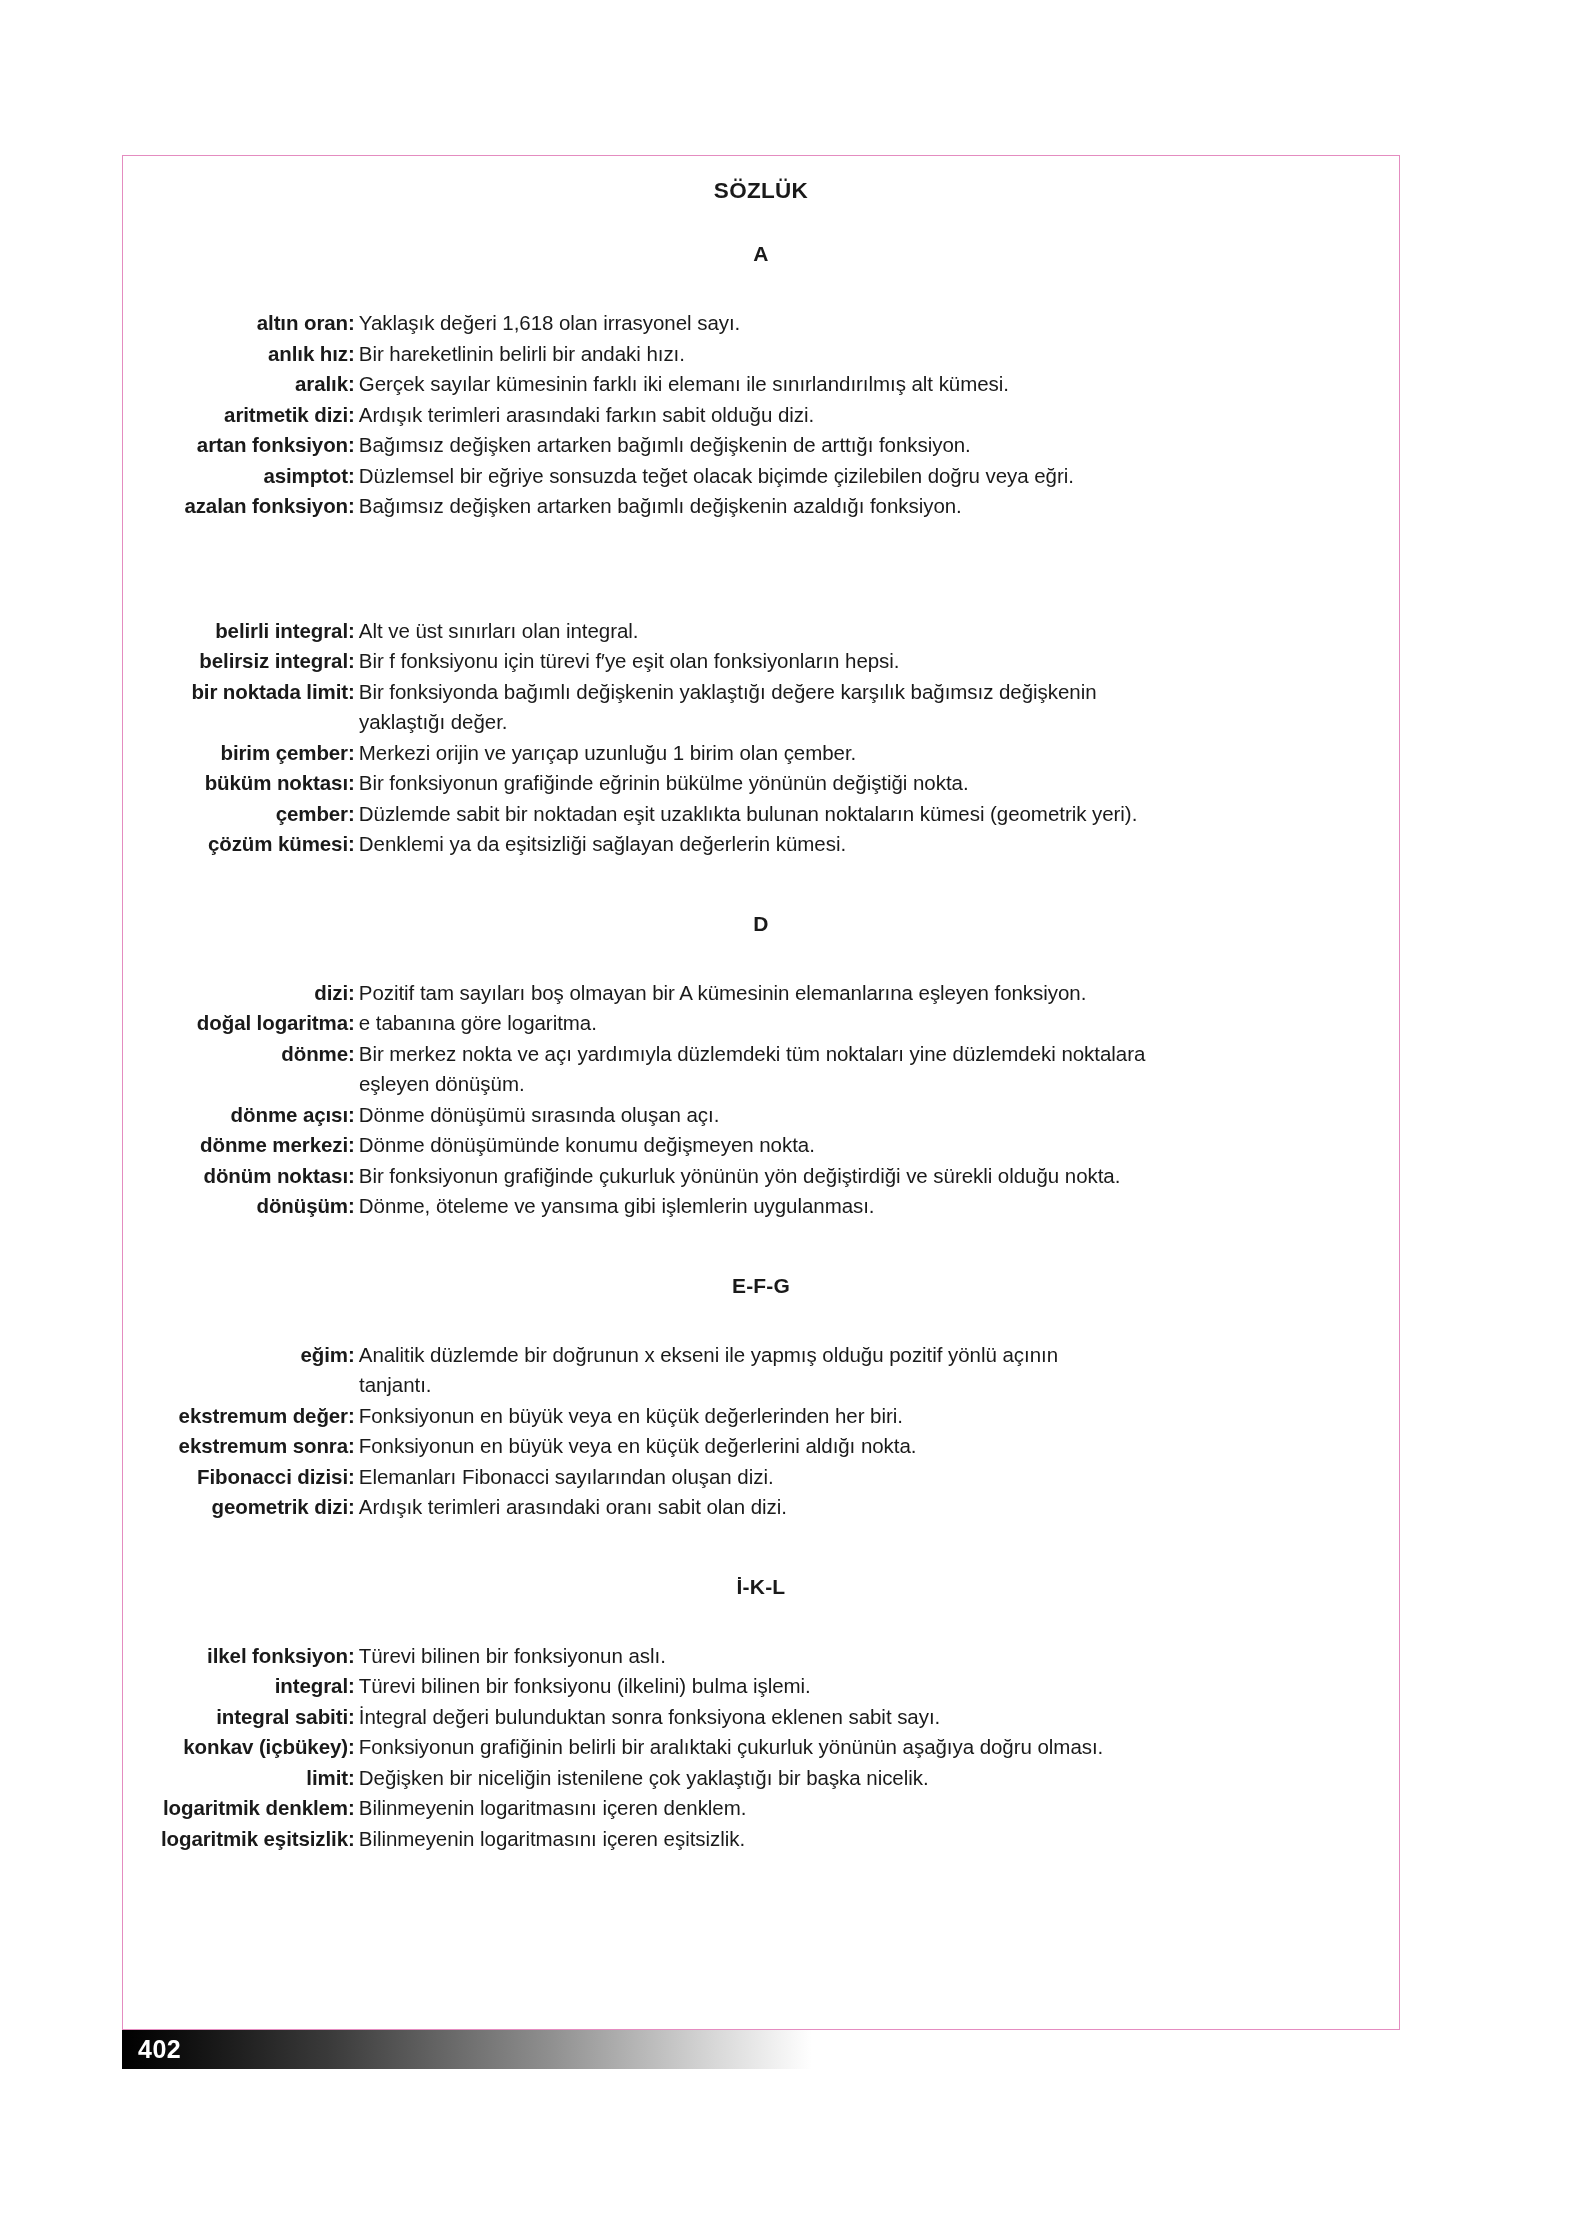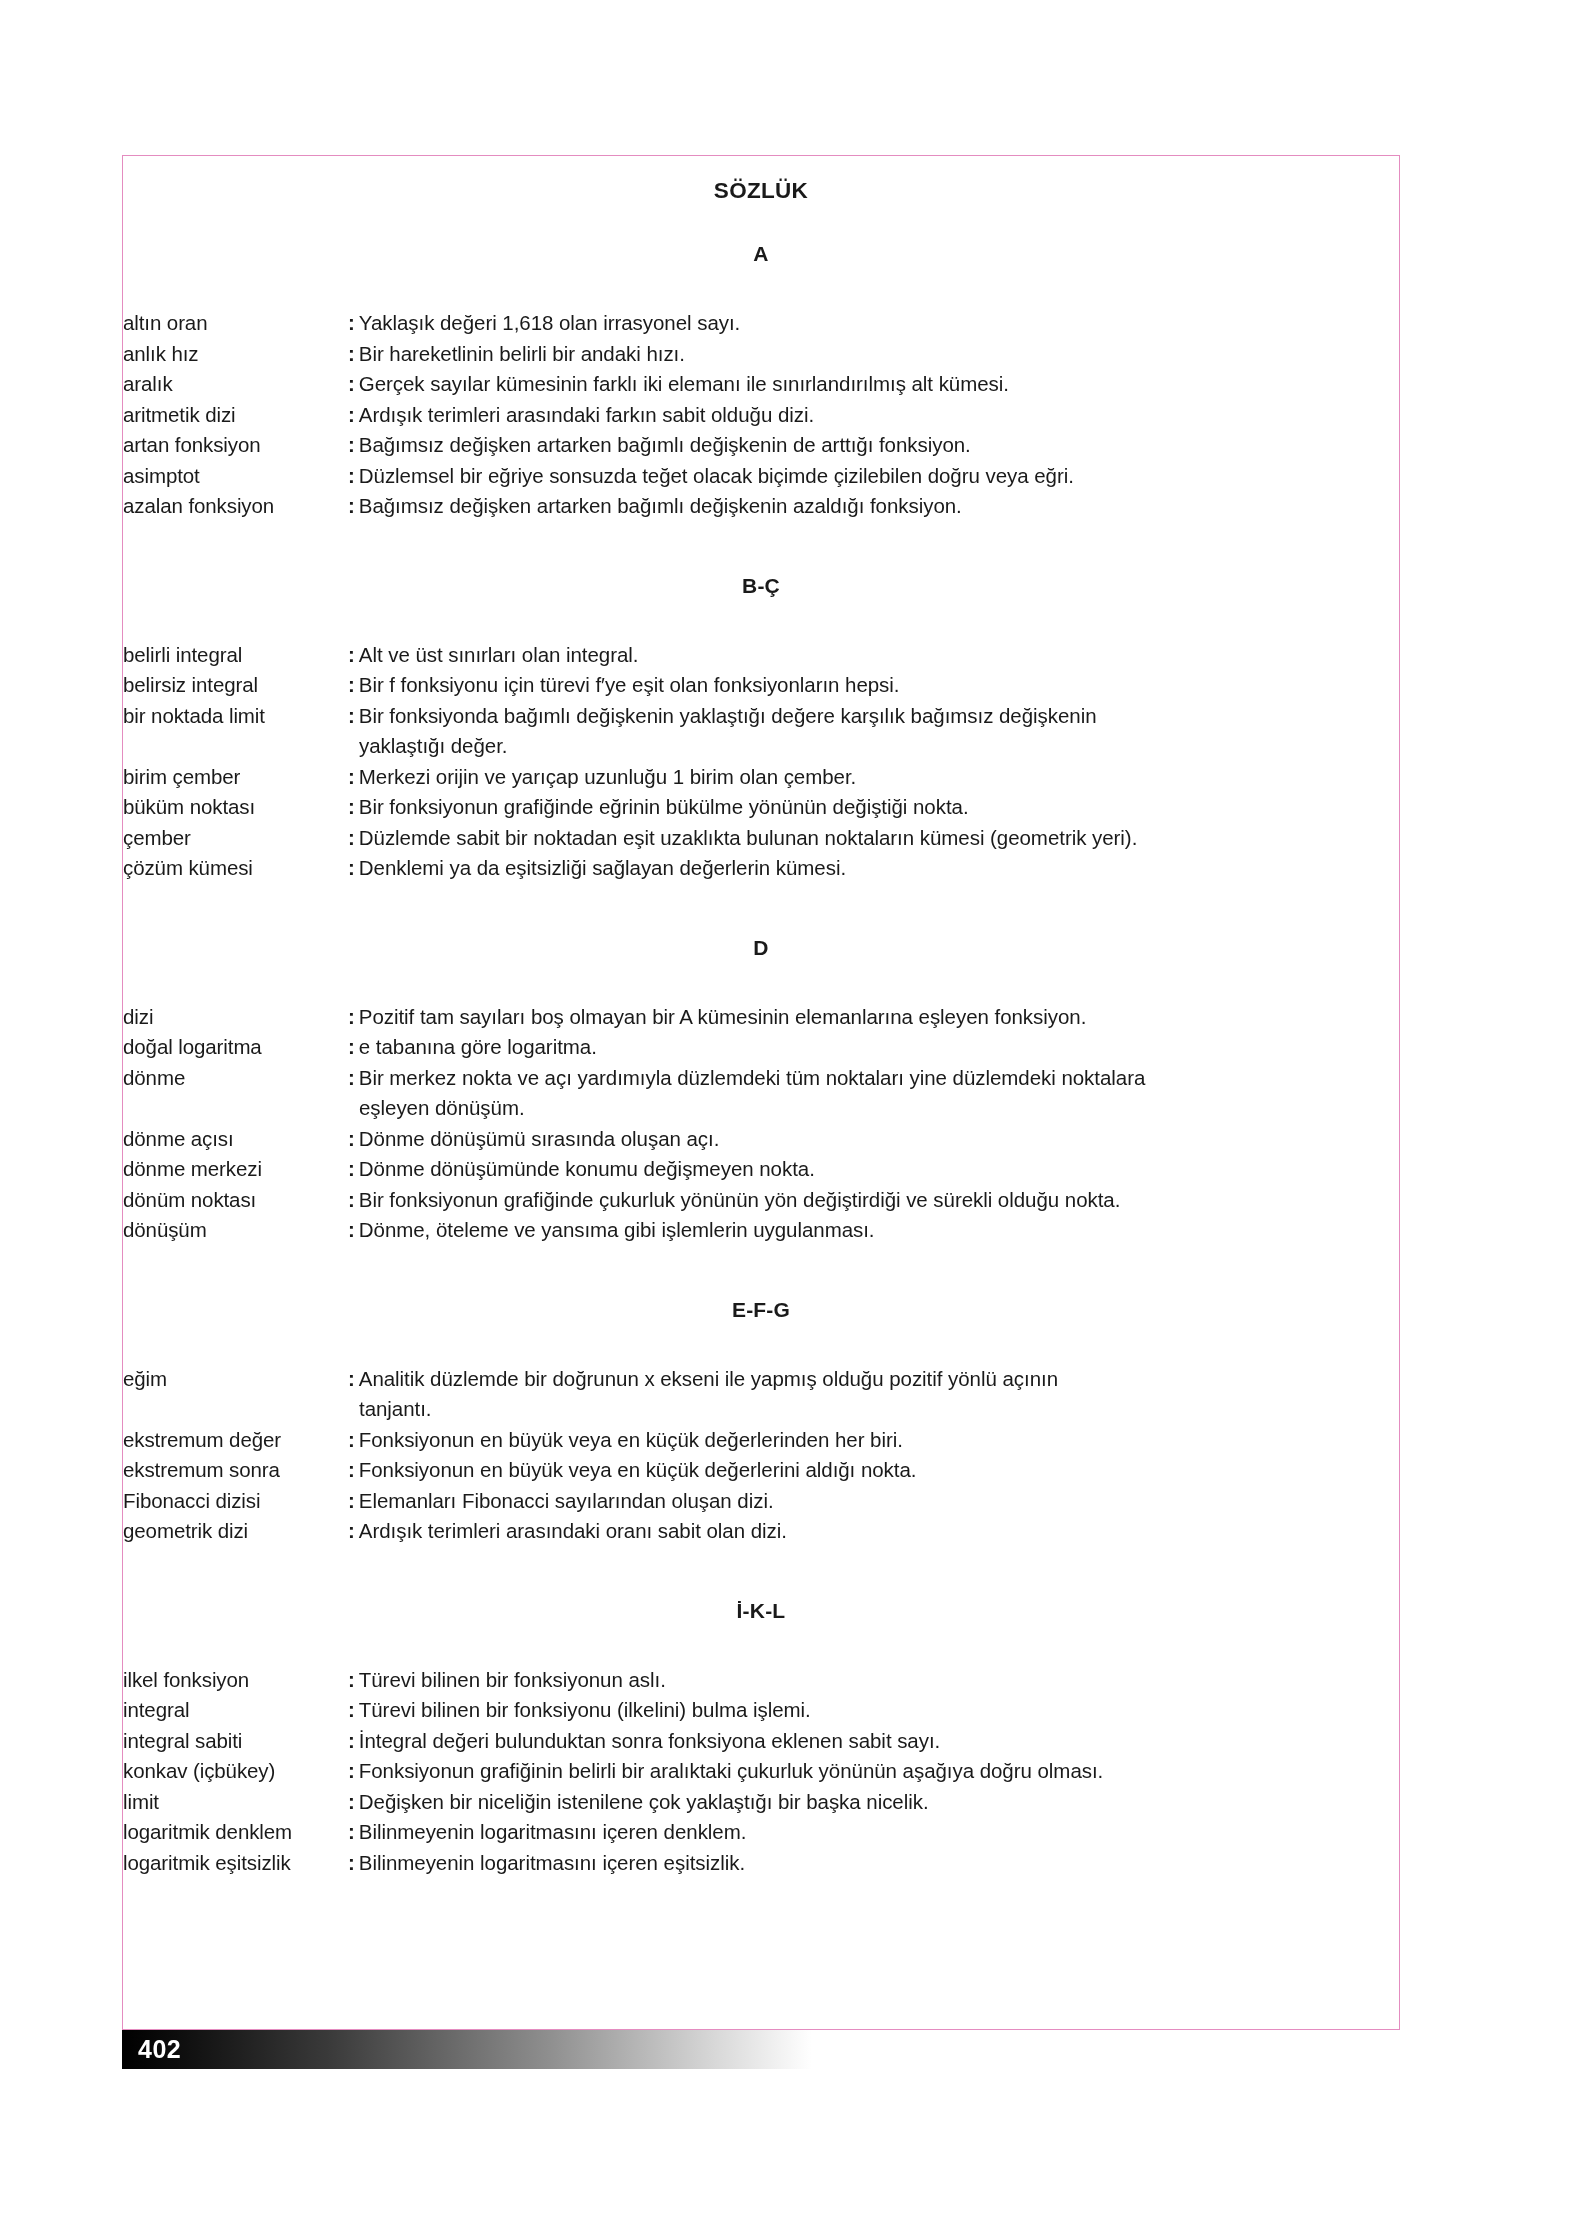--- a/index.html
+++ b/index.html
@@ -70,23 +70,24 @@
   }
   table.entries td {
     vertical-align: top;
     padding: 0;
     line-height: 30.5px;
     font-size: 20.5px;
   }
   td.term {
     width: 225px;
     padding-left: 23px;
-    font-weight: normal;
+    font-weight: bold;
     white-space: nowrap;
     letter-spacing: -0.1px;
+    text-align: right;
   }
   td.defn {
     padding-right: 16px;
     letter-spacing: -0.05px;
   }
   td.defn .colon {
     font-weight: bold;
     padding-right: 4px;
   }
   .cont-line {
@@ -156,21 +157,20 @@
                 <td class="term">asimptot</td>
                 <td class="defn"><span class="colon">:</span><span>Düzlemsel bir eğriye sonsuzda teğet olacak biçimde çizilebilen doğru veya eğri.</span></td>
               </tr>
               <tr>
                 <td class="term">azalan fonksiyon</td>
                 <td class="defn"><span class="colon">:</span><span>Bağımsız değişken artarken bağımlı değişkenin azaldığı fonksiyon.</span></td>
               </tr>
             </tbody>
           </table>
           <div class="gap-list-to-letter"></div>
-          <div class="section-letter">B-Ç</div>
           <div class="gap-letter-to-list"></div>
           <table class="entries">
             <tbody>
               <tr>
                 <td class="term">belirli integral</td>
                 <td class="defn"><span class="colon">:</span><span>Alt ve üst sınırları olan integral.</span></td>
               </tr>
               <tr>
                 <td class="term">belirsiz integral</td>
                 <td class="defn"><span class="colon">:</span><span>Bir f fonksiyonu için türevi f′ye eşit olan fonksiyonların hepsi.</span></td>

